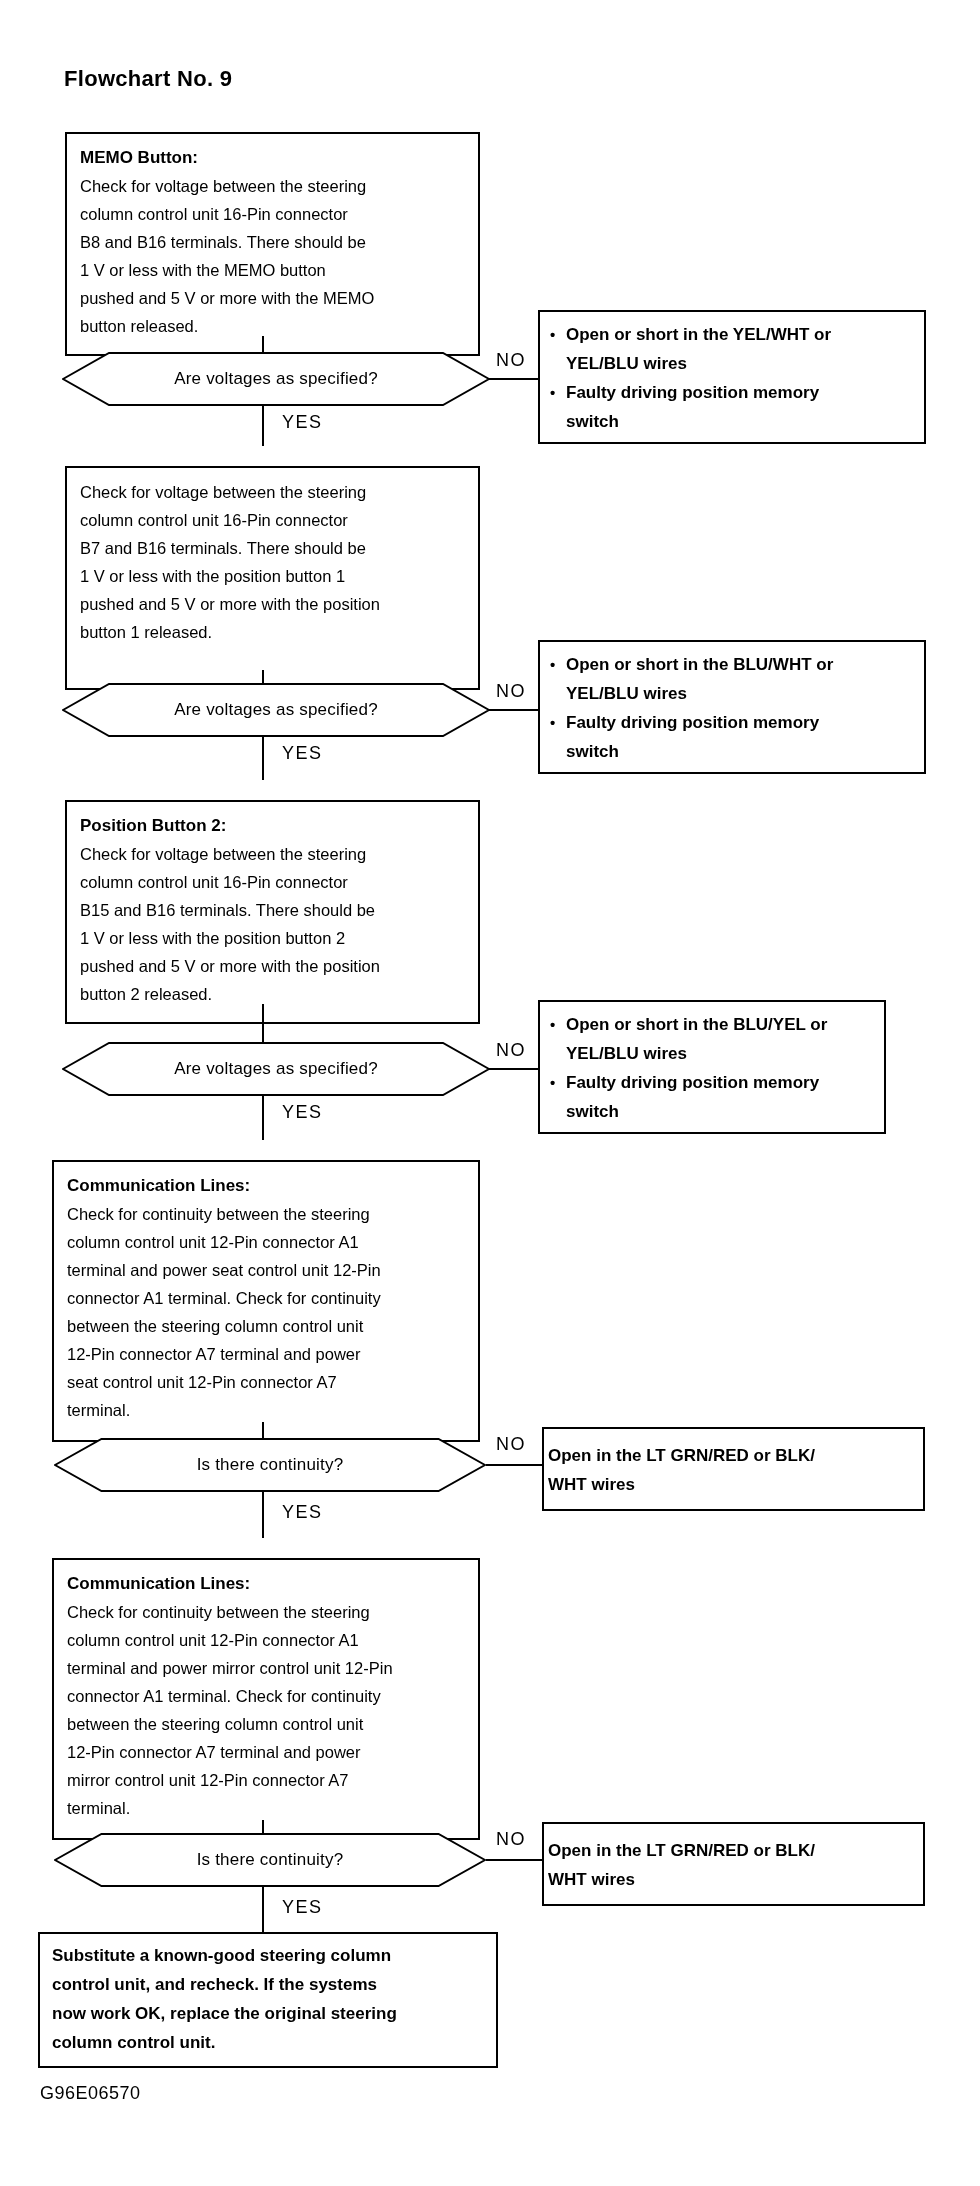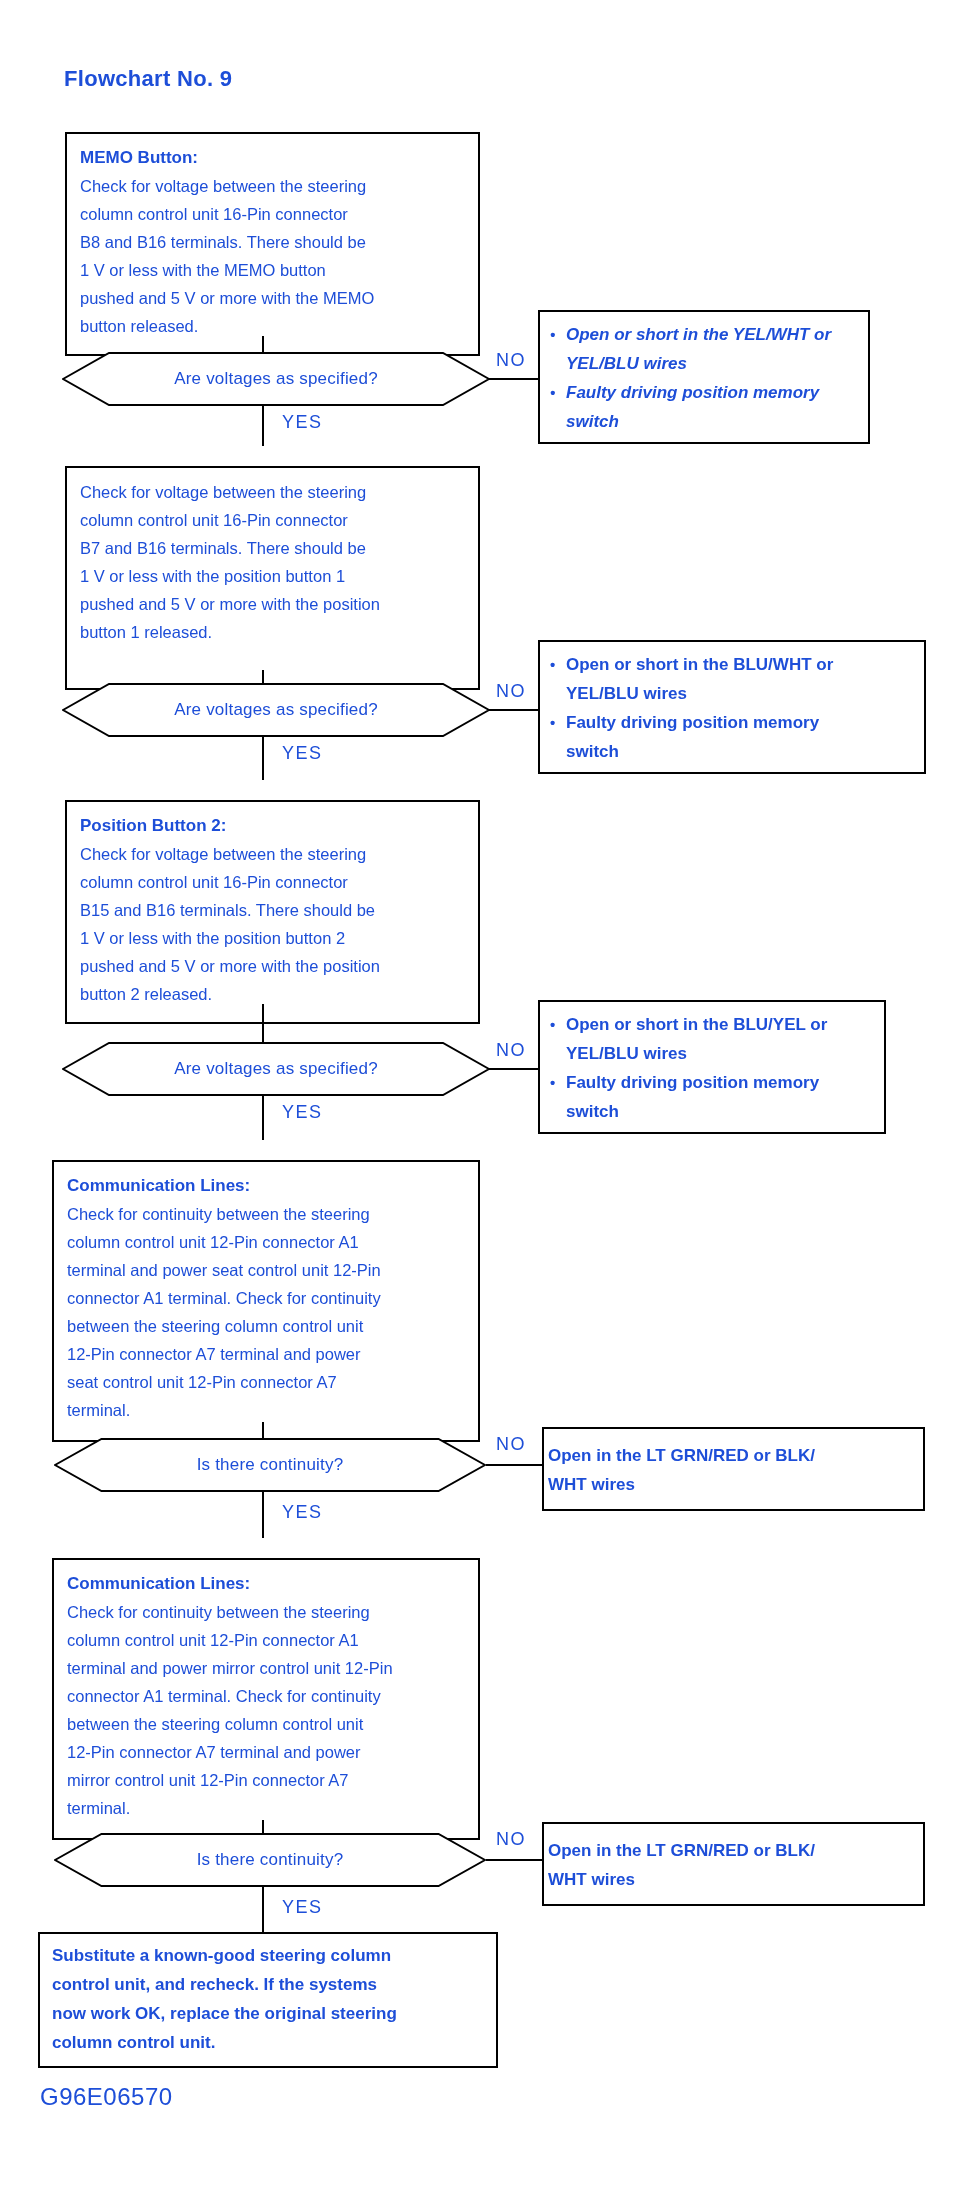--- a/index.html
+++ b/index.html
@@ -2,21 +2,21 @@
 <html><head>
 <meta charset="utf-8">
 <style>
   html, body { margin: 0; padding: 0; background: #e8e8e8; }
   .page {
     position: relative;
     width: 980px;
     height: 2186px;
     background: #ffffff;
     font-family: "Liberation Sans", sans-serif;
-    color: #1d4ed8;
+    color: #000000;
     margin: 0 auto;
     overflow: hidden;
   }
   .abs { position: absolute; box-sizing: border-box; }
   .page-title {
     font-size: 22px;
     font-weight: bold;
     letter-spacing: 0.3px;
   }
   .pbox {
@@ -59,21 +59,21 @@
     letter-spacing: 1.5px;
   }
   .finalbox {
     border: 2px solid #000;
     background: #fff;
     padding: 7px 12px;
     font-weight: bold;
     font-size: 17px;
     line-height: 29px;
   }
-  .figure-code { font-size: 24px; letter-spacing: 0.5px; }
+  .figure-code { font-size: 18px; letter-spacing: 0.5px; }
 </style>
 </head>
 <body>
 
 <div class="page">
 
   <div class="abs page-title" style="left:64px; top:66px;">Flowchart No. 9</div>
 
   <div>
     <div class="abs pbox" style="left:65px; top:112px; width:415px; height:224px;">
@@ -84,21 +84,21 @@
     <div class="abs hex" style="left:62px; top:352px; width:428px; height:54px;">
       <svg viewBox="0 0 428 54" preserveAspectRatio="none">
         <polygon points="1,27 47,1 381,1 427,27 381,53 47,53" fill="#ffffff" stroke="#000000" stroke-width="2"></polygon>
       </svg>
       <span class="hex-label">Are voltages as specified?</span>
     </div>
     <span class="abs branch-label" style="left:282px; top:412px;">YES</span>
     <div class="abs vline" style="left:262px; top:406px; height:40px;"></div>
     <div class="abs hline" style="left:488px; top:378px; width:50px;"></div>
     <span class="abs branch-label" style="left:496px; top:350px;">NO</span>
-    <div class="abs nobox" style="left:538px; top:310px; width:332px; height:134px;font-style:italic;">
+    <div class="abs nobox" style="left:538px; top:310px; width:388px; height:134px;">
       <div class="bullet-row">
         <span class="bullet-text">Open or short in the YEL/WHT or<br>YEL/BLU wires</span>
       </div>
       <div class="bullet-row">
         <span class="bullet-text">Faulty driving position memory<br>switch</span>
       </div>
     </div>
   </div>
 
   <div>

